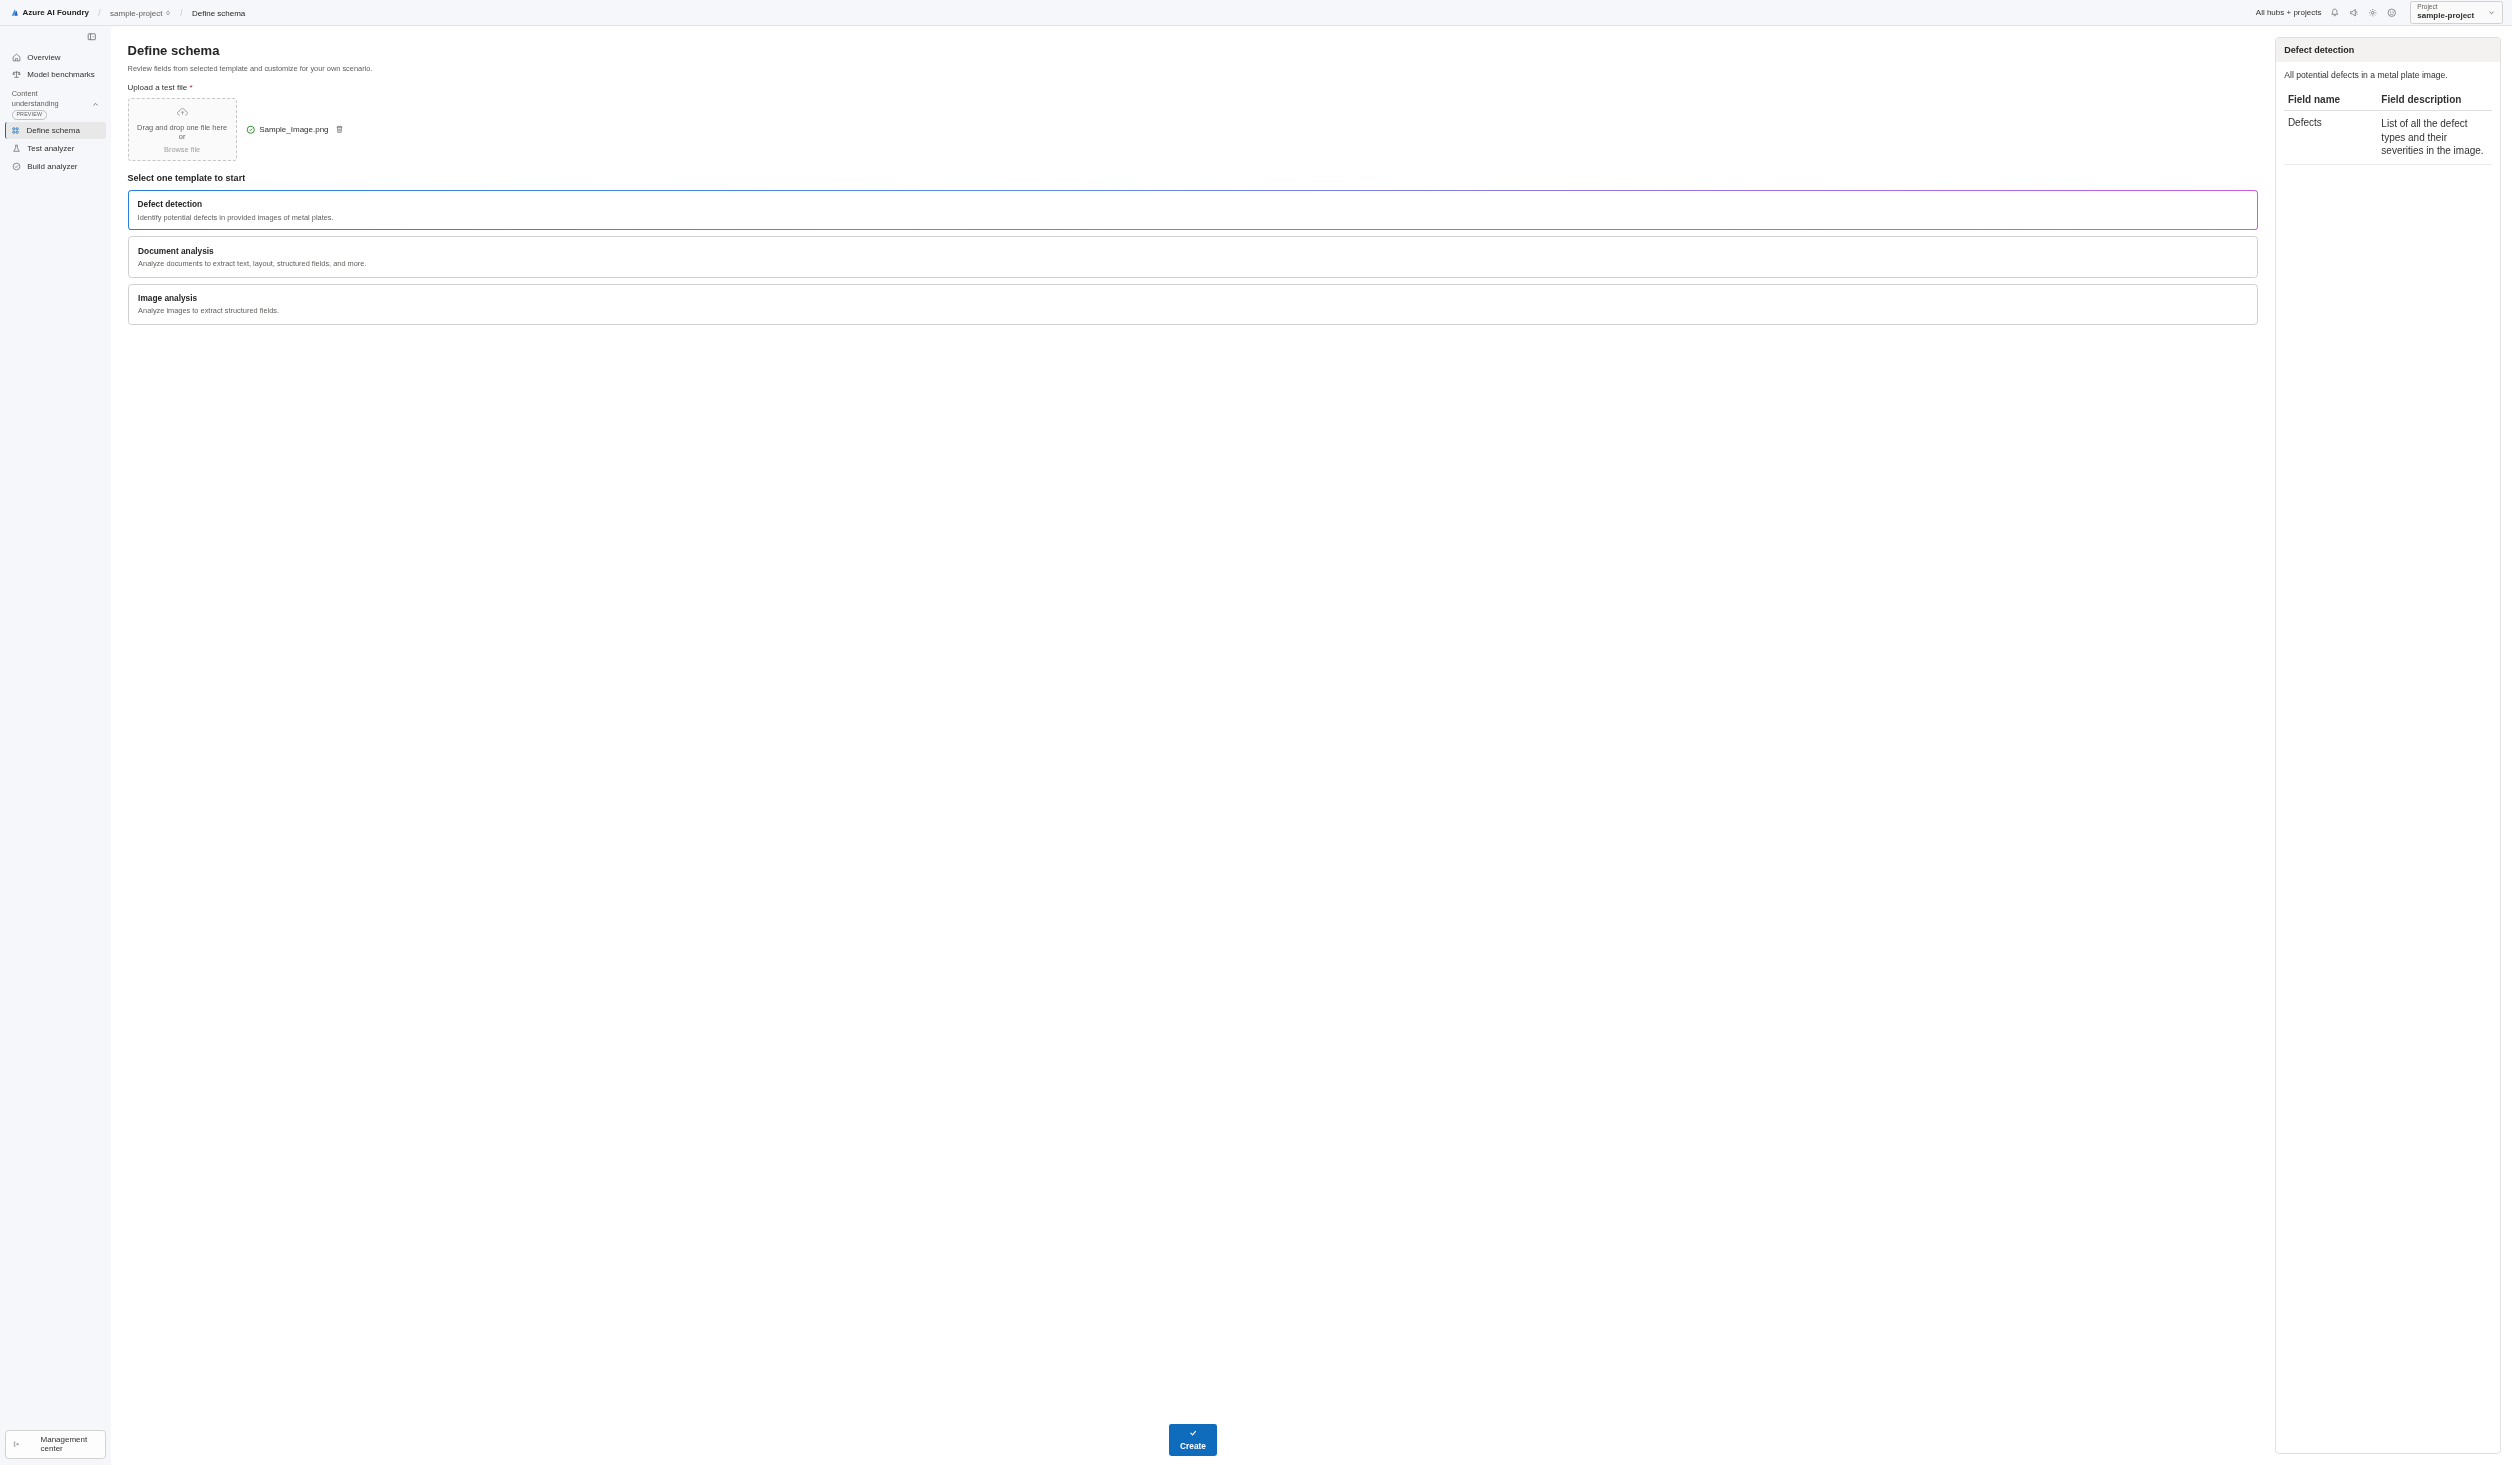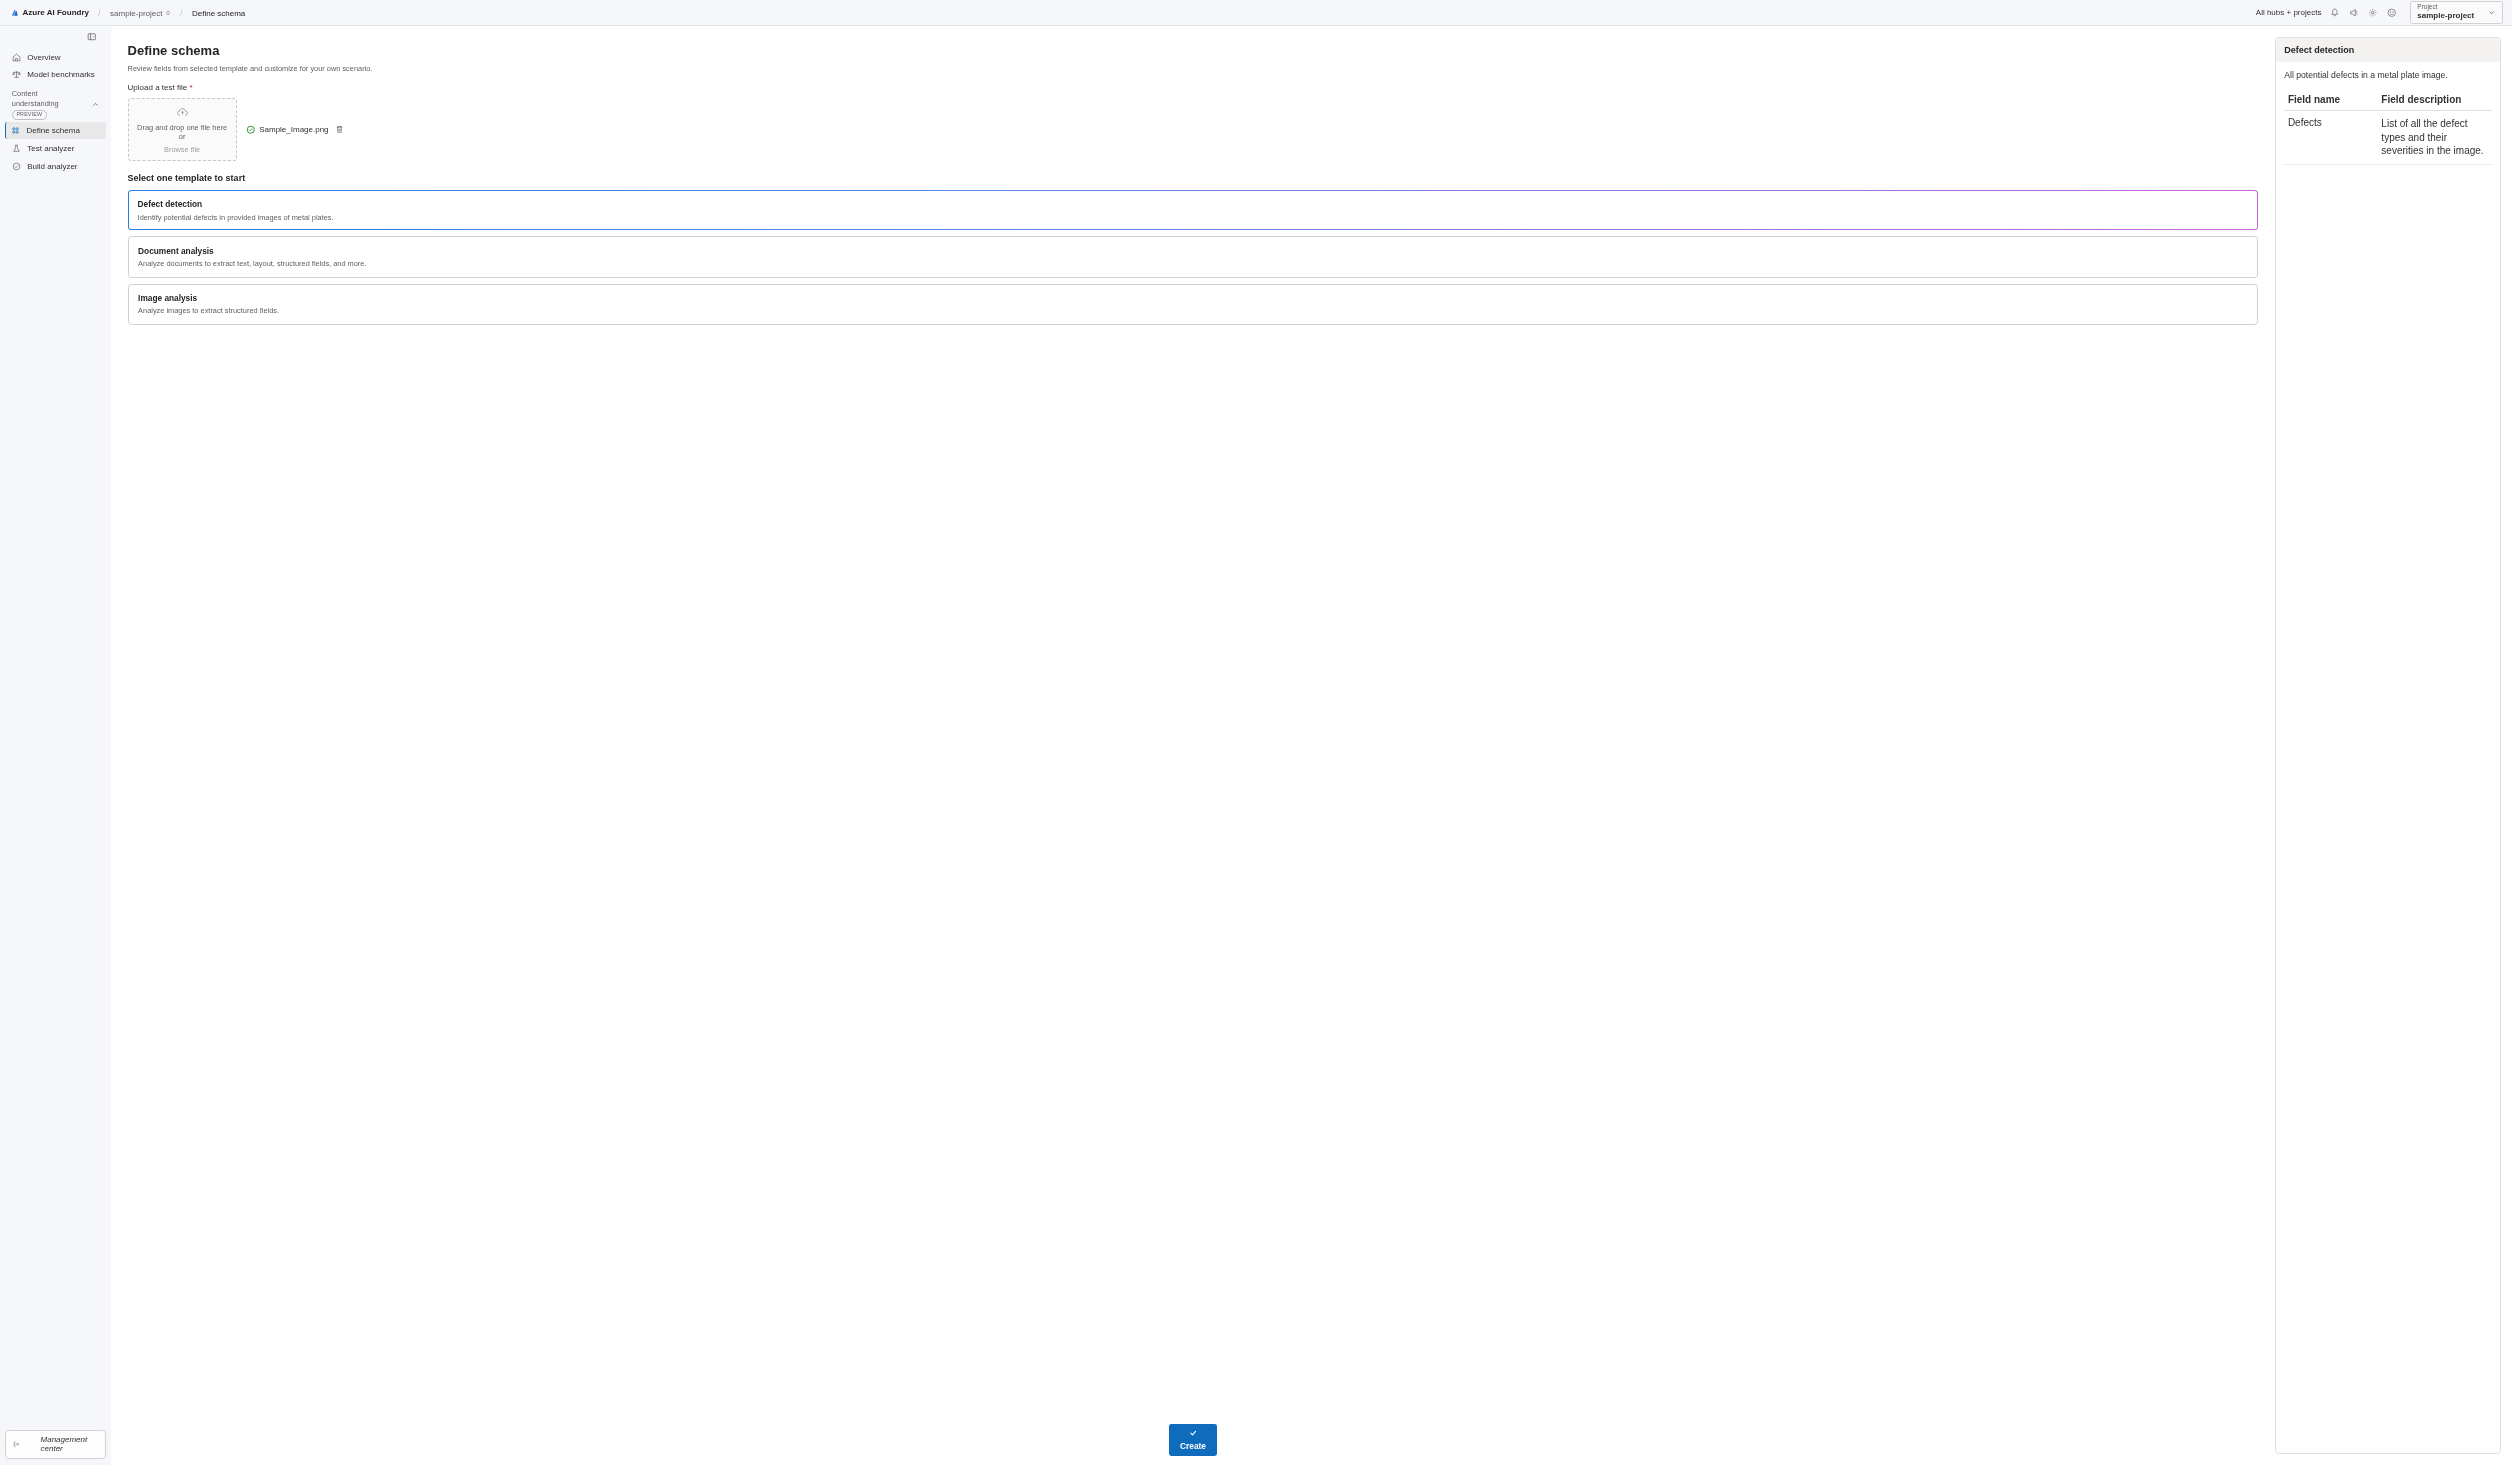--- a/index.html
+++ b/index.html
@@ -181,21 +181,20 @@
       display: flex;
       align-items: center;
       gap: 21px;
       padding: 4.7px 7.1px;
       border: 0.6px solid #d1d1d1;
       border-radius: 3.6px;
       background: #fdfdfd;
       cursor: pointer;
       font-size: 8px;
       color: #323130;
-      font-style: italic;
     }
     
     .main {
       flex: 1;
       background: #ffffff;
       border-radius: 4.7px 0 0 0;
       display: flex;
       overflow: hidden;
       margin-top: 0;
     }

